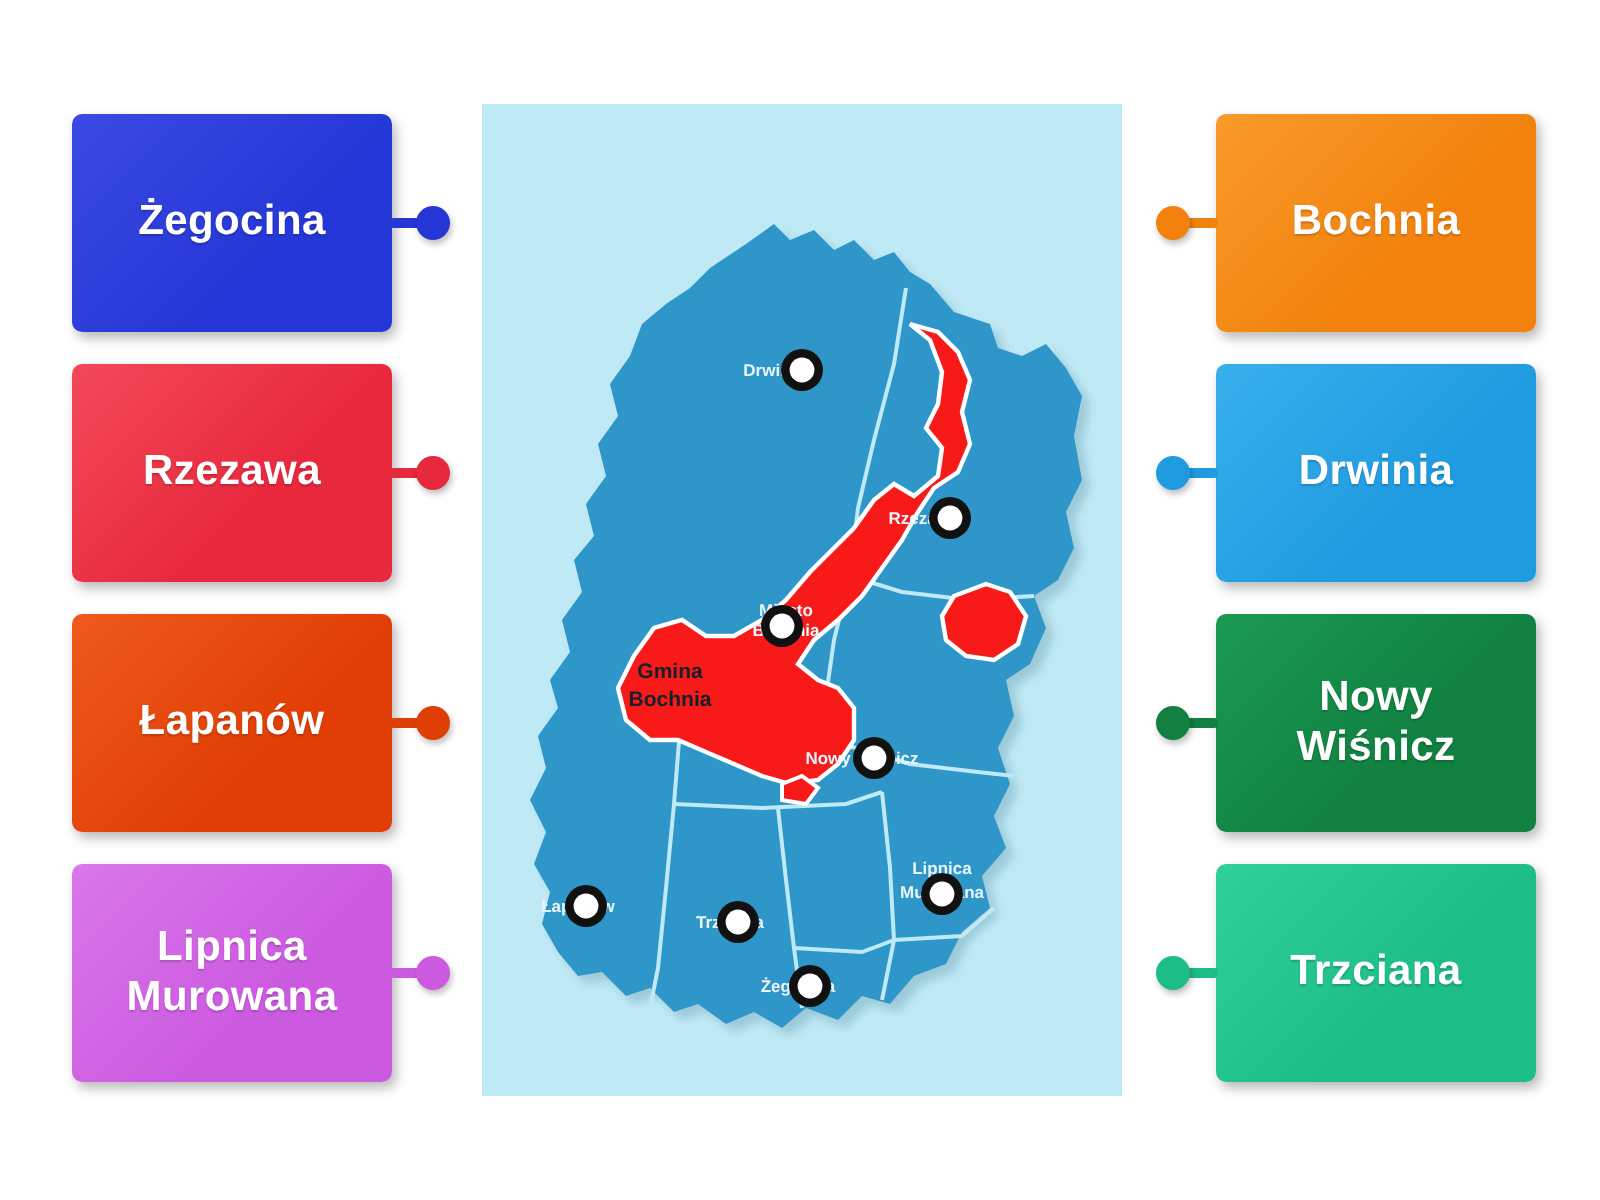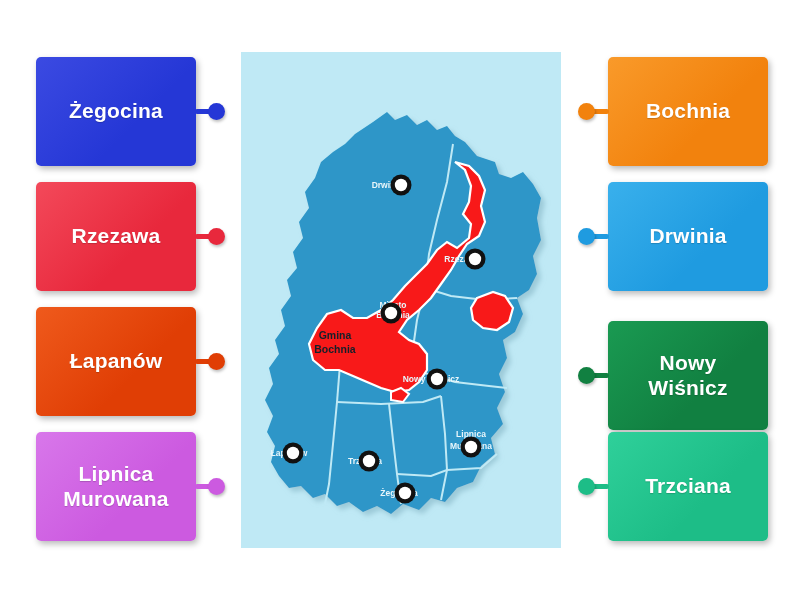--- a/index.html
+++ b/index.html
@@ -246,21 +246,21 @@
       </div>
       <div class="card-label">Bochnia</div>
     </div>
     <div class="card right" style="top: 182px; background: linear-gradient(135deg, rgb(57, 176, 236) 0%, rgb(31, 155, 224) 62%, rgb(31, 155, 224) 100%);">
       <div class="connector">
         <div class="stem" style="background: rgb(31, 155, 224);"></div>
         <div class="knob" style="background: rgb(31, 155, 224);"></div>
       </div>
       <div class="card-label">Drwinia</div>
     </div>
-    <div class="card right" style="top: 321px; background: linear-gradient(135deg, rgb(26, 154, 82) 0%, rgb(17, 128, 65) 62%, rgb(17, 128, 65) 100%);">
+    <div class="card right" style="top: 307px; background: linear-gradient(135deg, rgb(26, 154, 82) 0%, rgb(17, 128, 65) 62%, rgb(17, 128, 65) 100%);">
       <div class="connector">
         <div class="stem" style="background: rgb(17, 128, 65);"></div>
         <div class="knob" style="background: rgb(17, 128, 65);"></div>
       </div>
       <div class="card-label">Nowy
 Wiśnicz</div>
     </div>
     <div class="card right" style="top: 432px; background: linear-gradient(135deg, rgb(47, 208, 154) 0%, rgb(29, 189, 135) 62%, rgb(29, 189, 135) 100%);">
       <div class="connector">
         <div class="stem" style="background: rgb(29, 189, 135);"></div>

